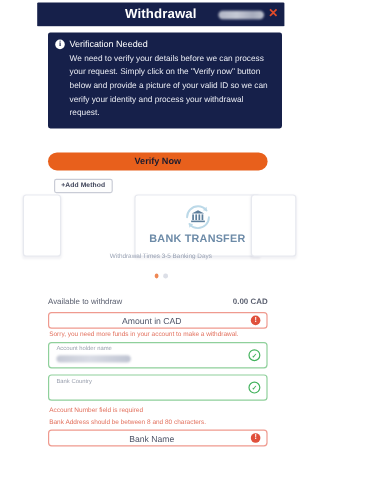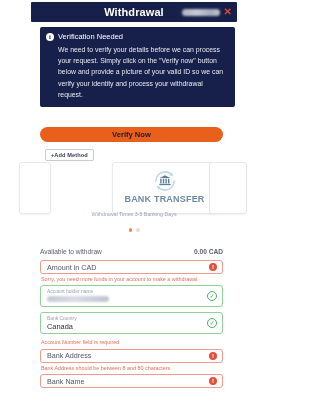--- a/index.html
+++ b/index.html
@@ -107,21 +107,21 @@
   .balance-label{font-size:6.6px;color:#5b6070;}
   .balance-value{font-size:6.6px;color:#5b6070;font-weight:bold;}
 
   
   .form{position:absolute;left:9px;top:238px;width:183px;}
   .field{
     position:relative;width:183px;box-sizing:border-box;
     border:1px solid #d9dce4;border-radius:3px;background:#fff;
     padding:3px 16px 3px 6px;margin-bottom:2px;
   }
-  .field.err{border-color:#ef9a8f;}
+  .field.err{border-color:#ef9a8f;justify-content:center;}
   .field.ok{border-color:#8fd09b;}
   .field.tall{height:22px;}
   .field.short{height:14px;display:flex;align-items:center;}
   .f-label-float{
     font-size:4.9px;color:#9aa0ae;line-height:1.1;margin-bottom:1px;
   }
   .f-value{font-size:7.4px;color:#2b3042;line-height:1.1;}
   .f-placeholder{font-size:7.2px;color:#51576a;}
   .f-redacted{
     width:62px;height:6px;border-radius:3px;margin-top:1px;
@@ -215,31 +215,26 @@
 
       <div class="field ok tall">
         <div class="f-label-float">Account holder name</div>
         <div class="f-redacted"></div>
         <span class="badge ok">✓</span>
       </div>
       <div class="spacer3"></div>
 
       <div class="field ok tall">
         <div class="f-label-float">Bank Country</div>
-        <div class="f-value">Canada</div>
         <span class="badge ok">✓</span>
       </div>
       <div class="spacer3"></div>
 
       <div class="err-msg">Account Number field is required</div>
 
-      <div class="field err short">
-        <span class="f-placeholder">Bank Address</span>
-        <span class="badge err">!</span>
-      </div>
       <div class="err-msg">Bank Address should be between 8 and 80 characters.</div>
 
       <div class="field err short">
         <span class="f-placeholder">Bank Name</span>
         <span class="badge err">!</span>
       </div>
 
     </div>
   </div>
 </div>

